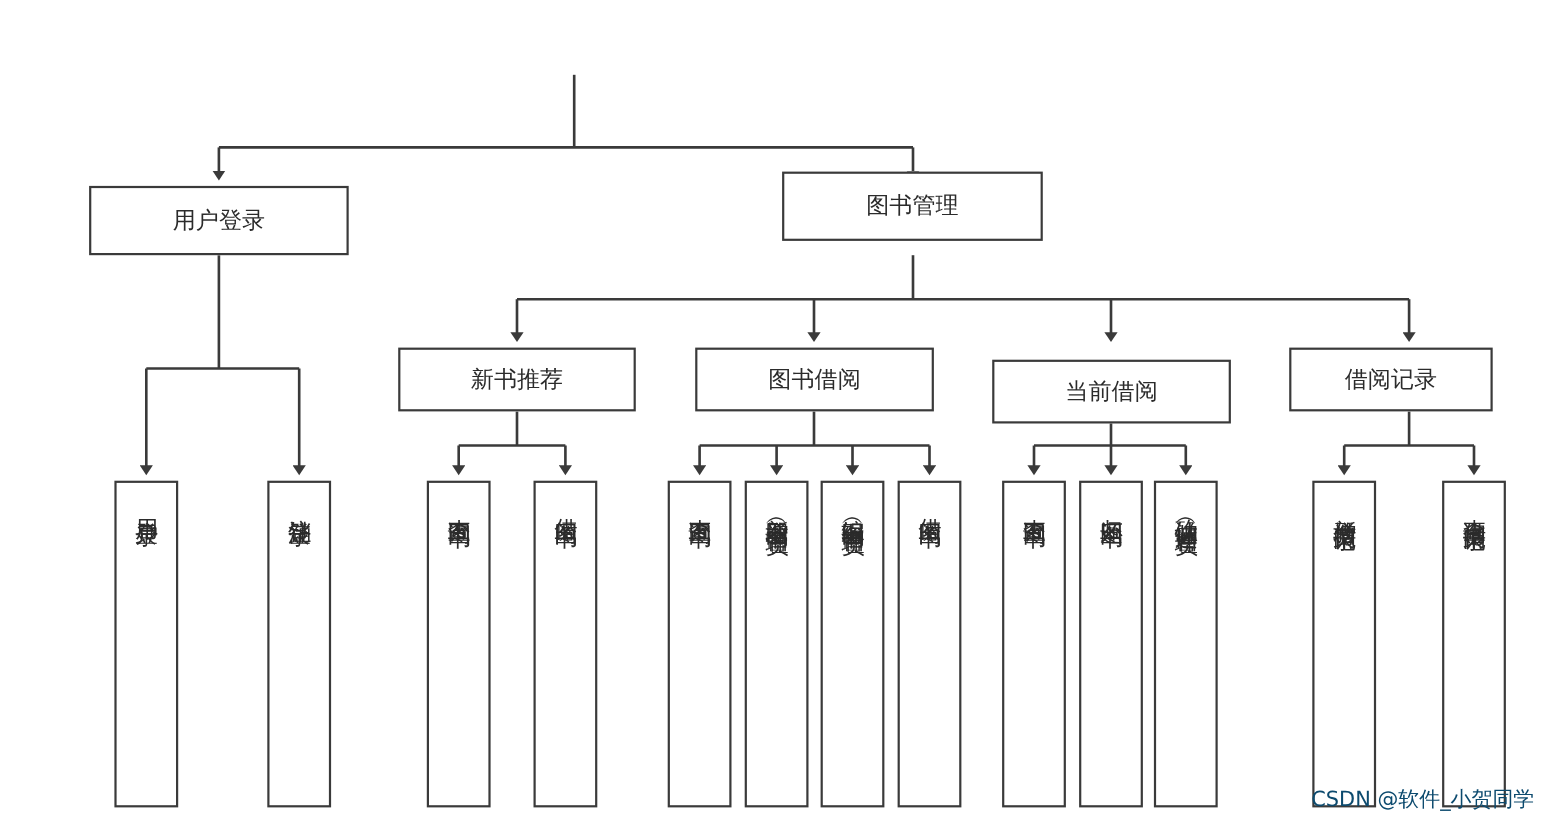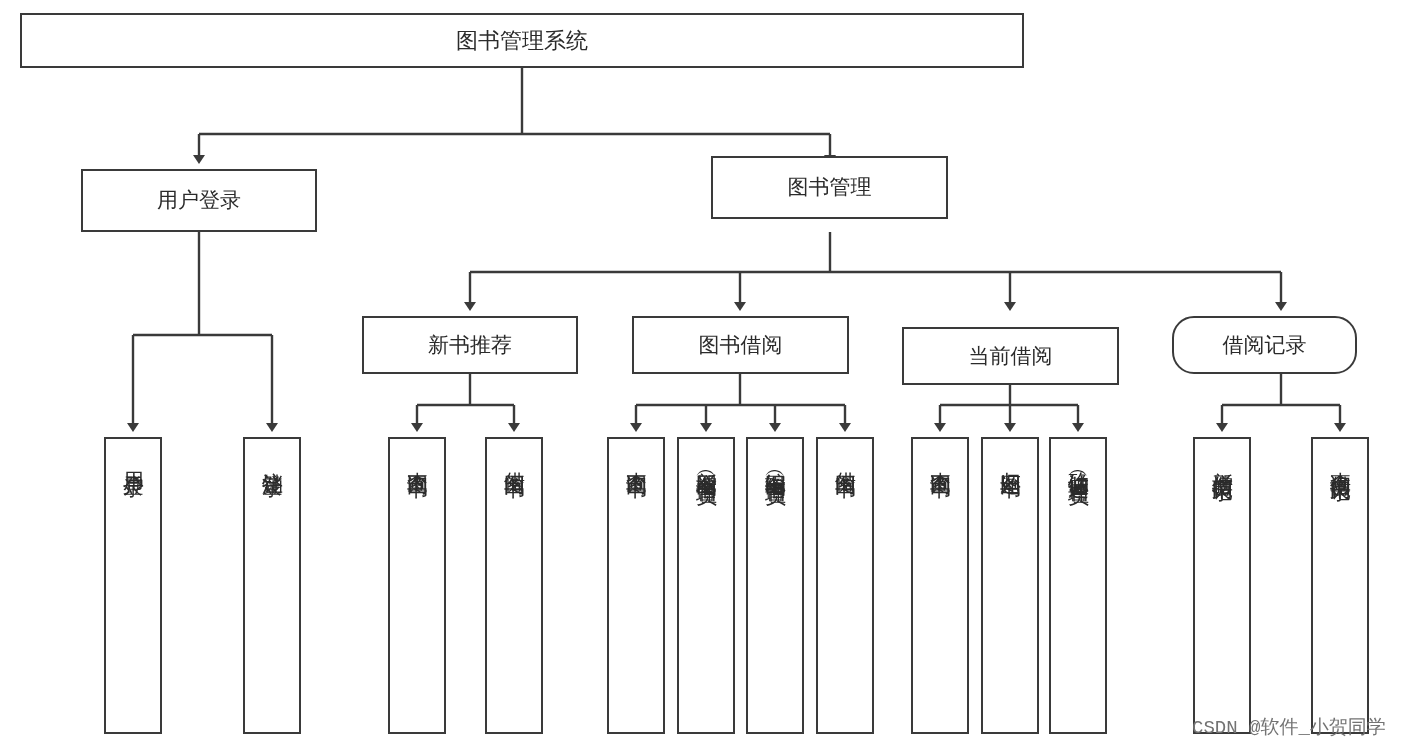--- a/index.html
+++ b/index.html
@@ -55,24 +55,23 @@
     writing-mode: vertical-rl;
     text-orientation: upright;
     font-size: 21px;
     letter-spacing: 2px;
     line-height: 1;
     white-space: nowrap;
   }
   .watermark {
     position: absolute;
     font-size: 19px;
-    color: #737373;
+    color: #0c4a6e;
     white-space: nowrap;
     pointer-events: none;
-    font-family: Liberation Mono, monospace;
   }
 </style>
 </head>
 <body>
 
 <div id="diagram-root">
 
   <svg id="diagram-svg" viewBox="0 0 1405 747" xmlns="http://www.w3.org/2000/svg">
     <defs>
       <marker id="arrow" markerWidth="10" markerHeight="12" refX="1" refY="6" orient="auto" markerUnits="userSpaceOnUse">
@@ -116,41 +115,38 @@
       <path d="M1010,405 L1010,424" marker-end="url(#arrow)"></path>
       <path d="M1078,405 L1078,424" marker-end="url(#arrow)"></path>
 
       <path d="M1281,374 L1281,405"></path>
       <path d="M1222,405 L1340,405"></path>
       <path d="M1222,405 L1222,424" marker-end="url(#arrow)"></path>
       <path d="M1340,405 L1340,424" marker-end="url(#arrow)"></path>
     </g>
   </svg>
 
-  <div class="node root horizontal" style="left:20px; top:13px; width:1004px; height:55px;">
-    <span class="node-label">图书管理系统</span>
-  </div>
 
   <div class="node horizontal" style="left:81px; top:169px; width:236px; height:63px;">
     <span class="node-label">用户登录</span>
   </div>
   <div class="node horizontal" style="left:711px; top:156px; width:237px; height:63px;">
     <span class="node-label">图书管理</span>
   </div>
 
   <div class="node horizontal" style="left:632px; top:316px; width:217px; height:58px;">
     <span class="node-label">图书借阅</span>
   </div>
   <div class="node horizontal" style="left:362px; top:316px; width:216px; height:58px;">
     <span class="node-label">新书推荐</span>
   </div>
   <div class="node horizontal" style="left:902px; top:316px; width:217px; height:58px;margin-top:11px;">
     <span class="node-label">当前借阅</span>
   </div>
-  <div class="node horizontal" style="left:1172px; top:316px; width:185px; height:58px;border-radius:22px;">
+  <div class="node horizontal" style="left:1172px; top:316px; width:185px; height:58px;">
     <span class="node-label">借阅记录</span>
   </div>
 
   <div class="node vertical" style="left:104px; top:437px; width:58px; height:297px;">
     <span class="node-label">用户登录</span>
   </div>
   <div class="node vertical" style="left:243px; top:437px; width:58px; height:297px;">
     <span class="node-label">注销登录</span>
   </div>
 

